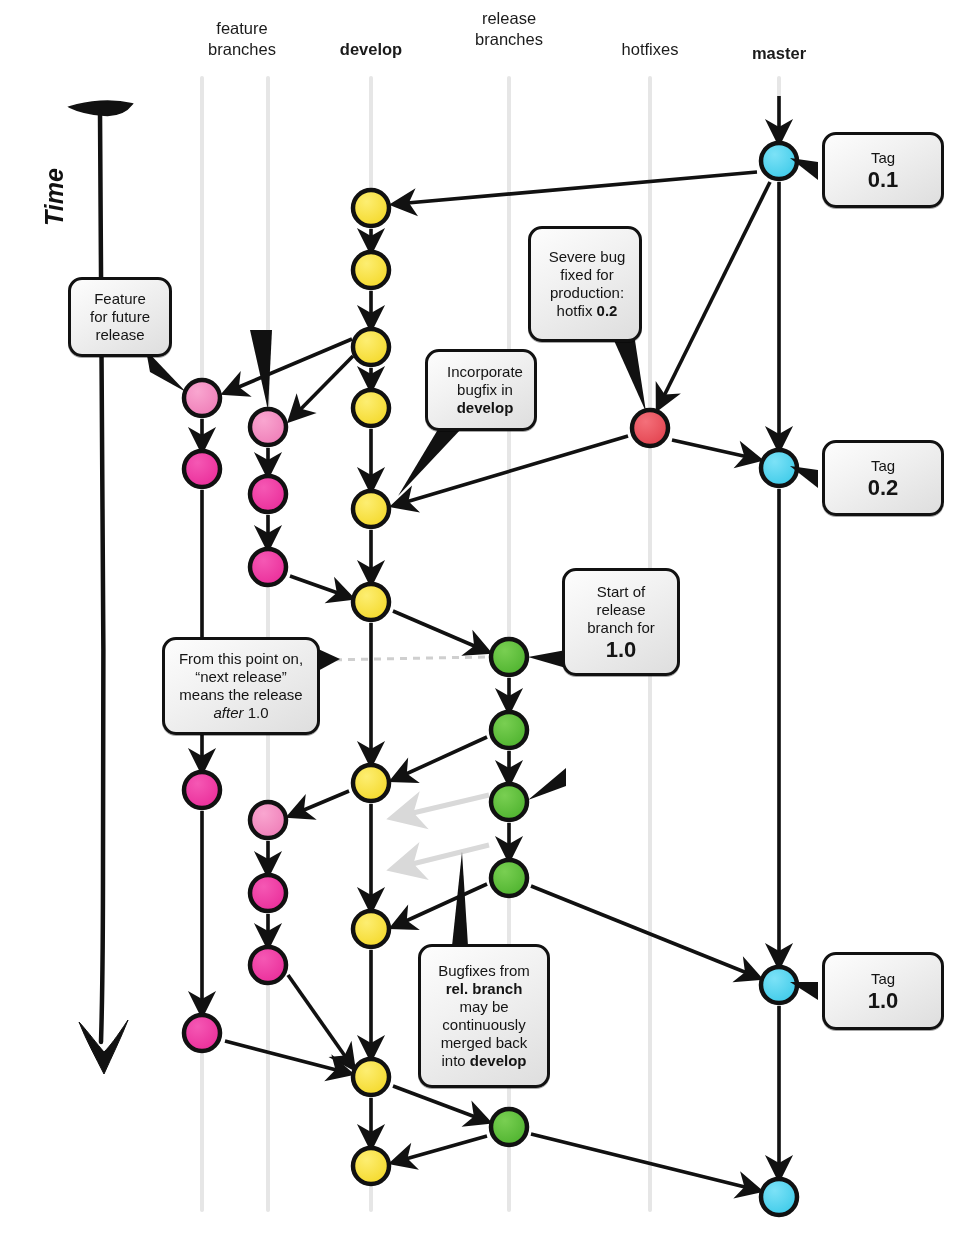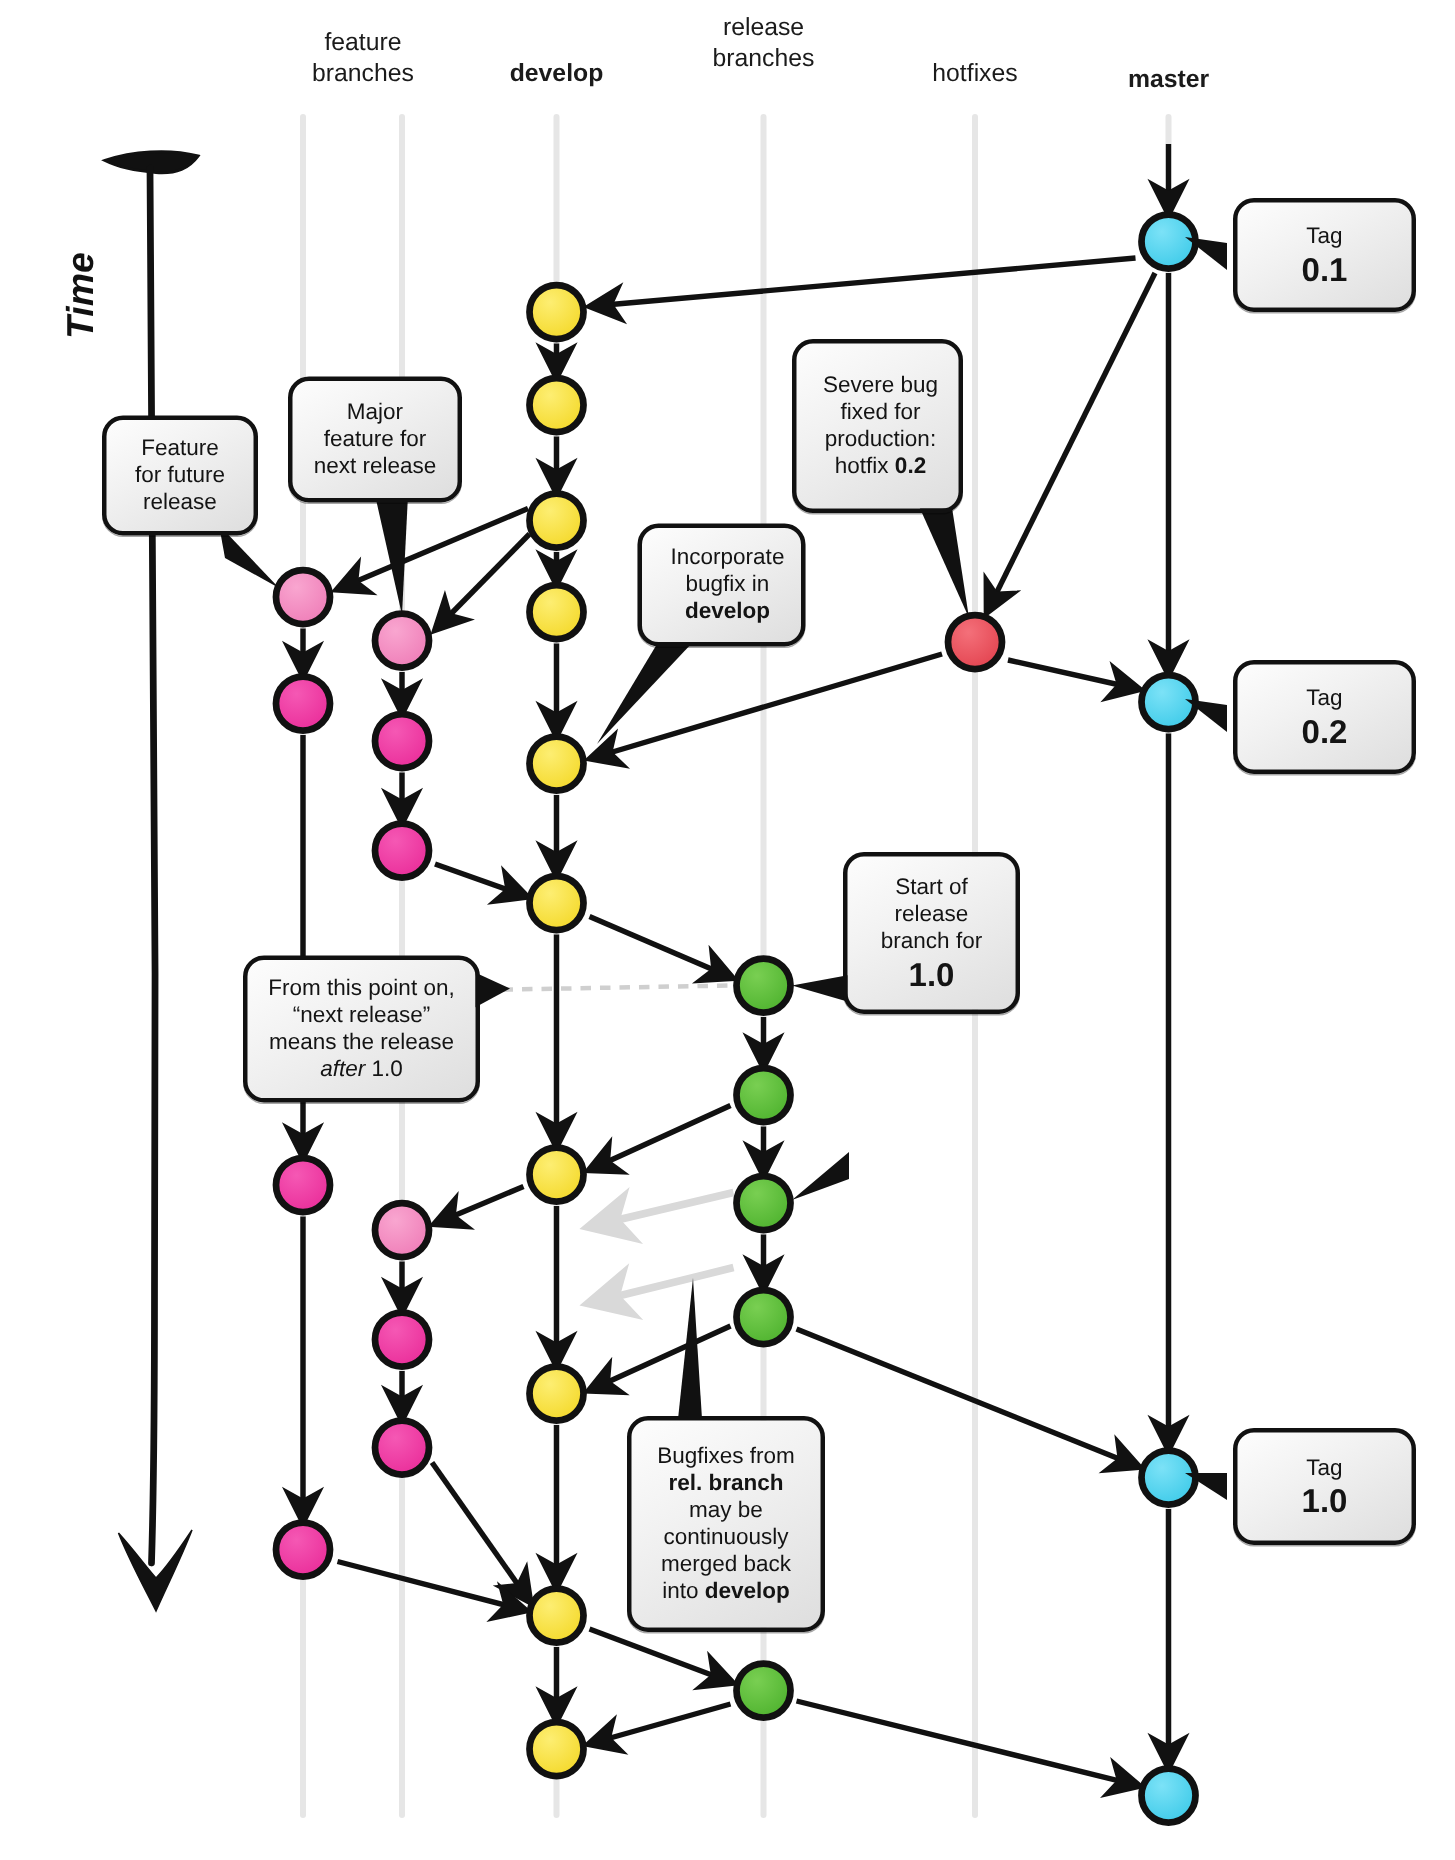--- a/index.html
+++ b/index.html
@@ -246,27 +246,20 @@
   <div class="time-label" style="left:40px;top:226px;">Time</div>
 
   <div class="callout" style="left:68px;top:277px;width:104px;height:80px;">
     <span>
       <span class="sm">Feature</span>
       <span class="sm">for future</span>
       <span class="sm">release</span>
     </span>
   </div>
 
-  <div class="callout" style="left:192px;top:251px;width:116px;height:84px;">
-    <span>
-      <span class="sm">Major</span>
-      <span class="sm">feature for</span>
-      <span class="sm">next release</span>
-    </span>
-  </div>
 
   <div class="callout" style="left:425px;top:349px;width:112px;height:82px;padding-left:16px;">
     <span>
       <span class="sm">Incorporate</span>
       <span class="sm">bugfix in</span>
       <span class="sm" style="font-weight:bold;">develop</span>
     </span>
   </div>
 
   <div class="callout" style="left:528px;top:226px;width:114px;height:116px;padding-left:12px;">

